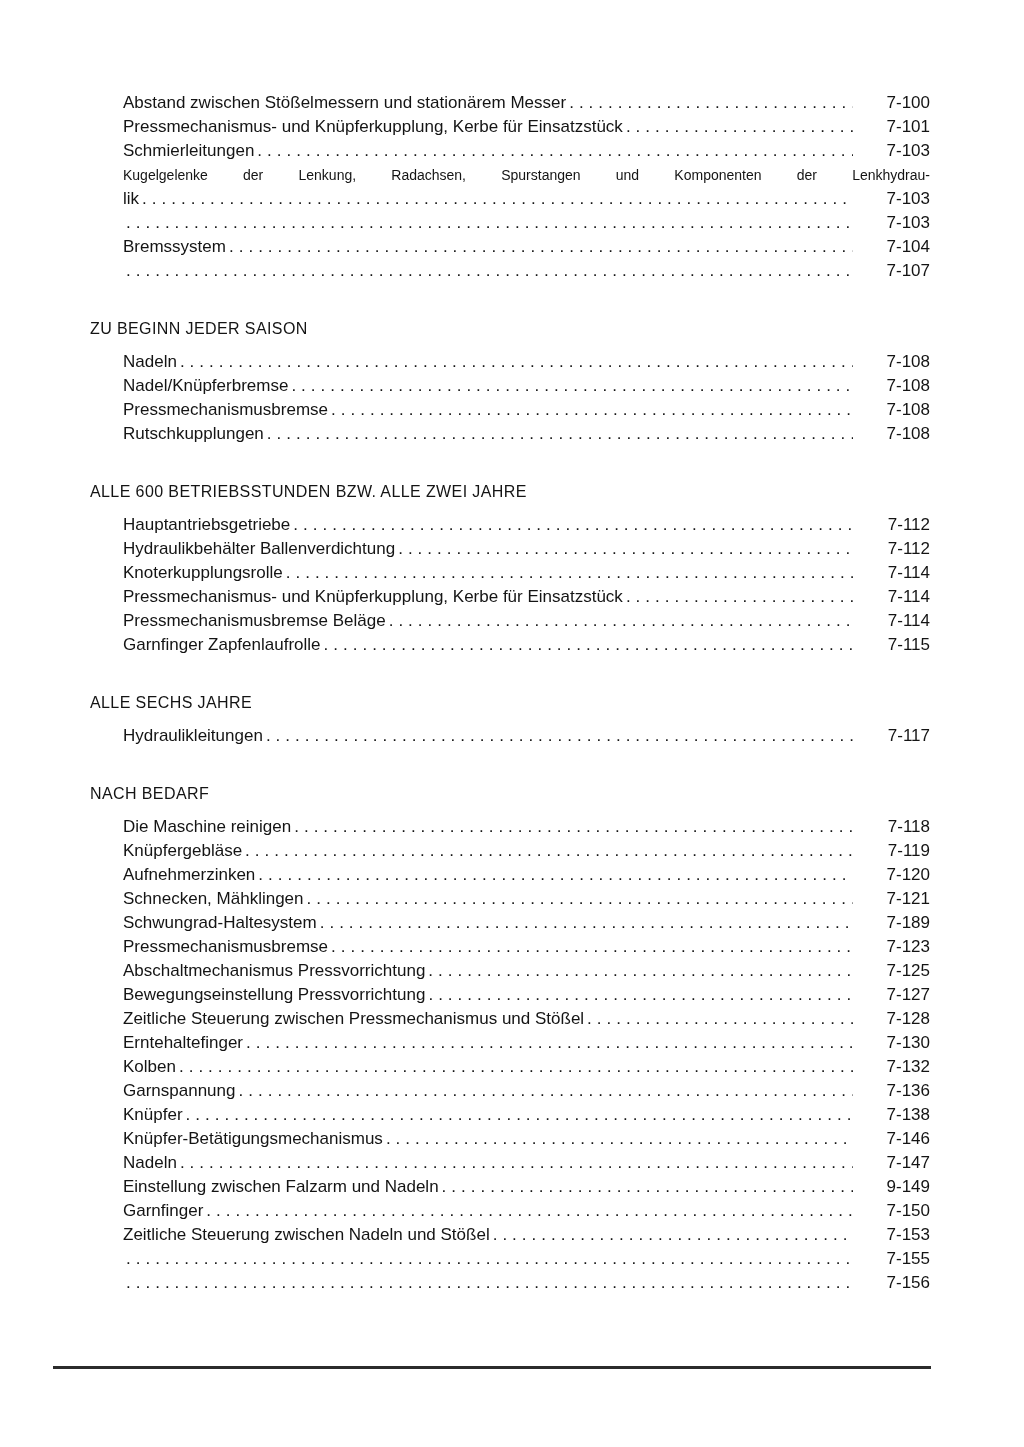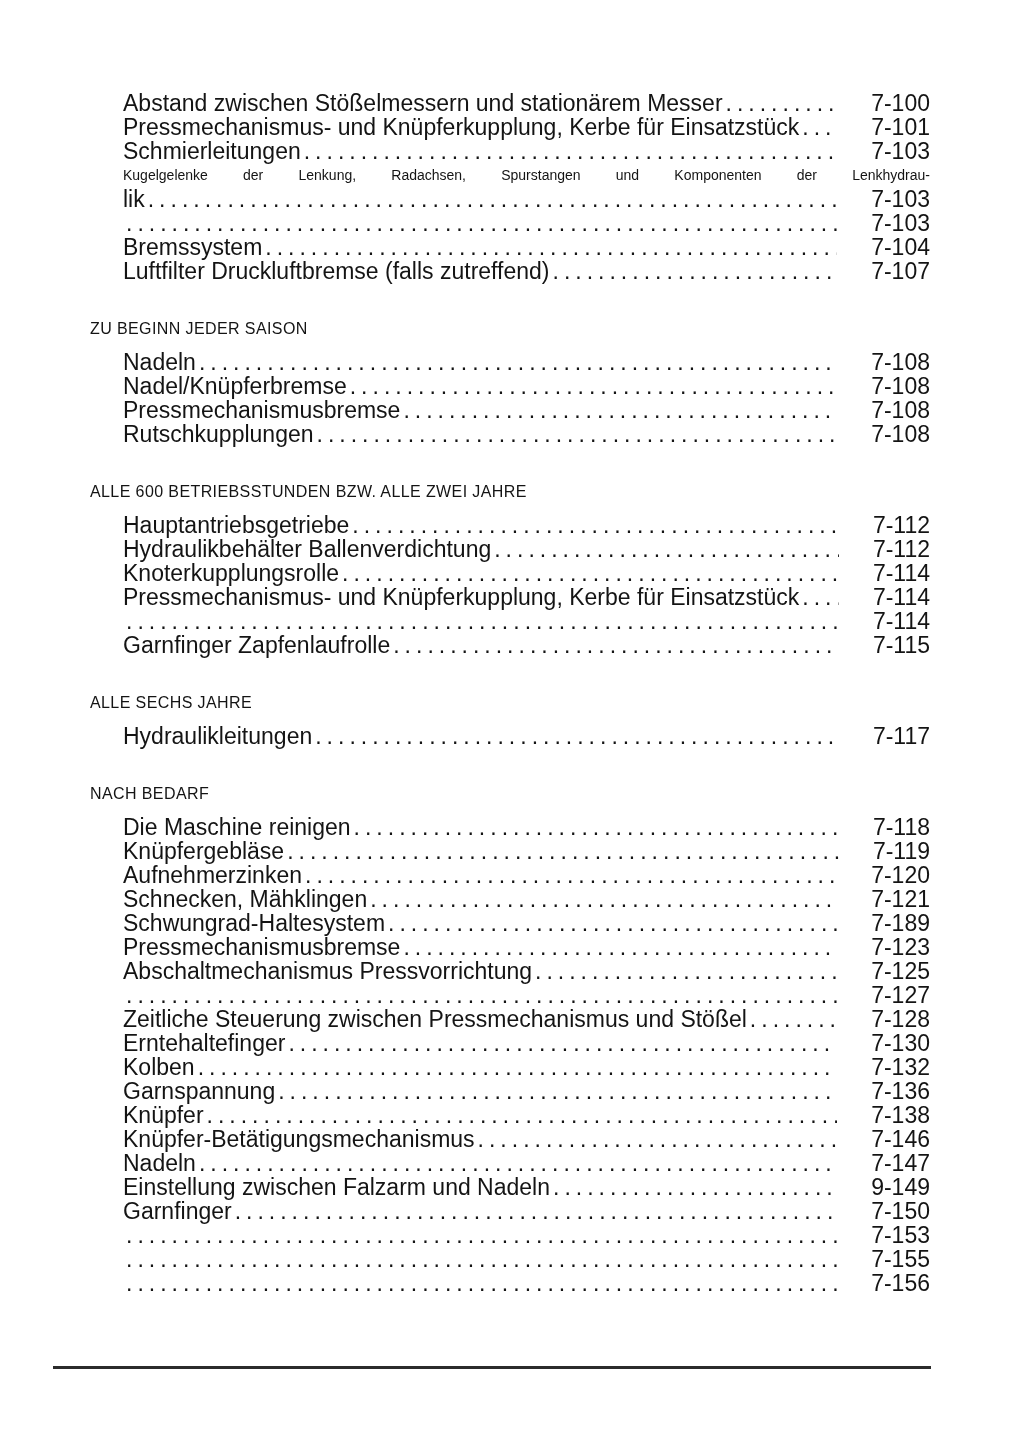--- a/index.html
+++ b/index.html
@@ -30,21 +30,21 @@
     font-weight: 400;
     letter-spacing: 0.4px;
     margin: 32px 0 7px 0;
     white-space: nowrap;
   }
   .toc-section:first-child .heading { margin-top: 0; }
   .entries { margin-left: 33px; }
   .entry {
     display: flex;
     align-items: baseline;
-    font-size: 23px;
+    font-size: 17px;
     line-height: 24px;
     text-align: right;
   }
   .entry .label { white-space: nowrap; }
   .entry .dots {
     flex: 1 1 auto;
     overflow: hidden;
     white-space: nowrap;
     letter-spacing: 5px;
     padding-left: 3px;
@@ -97,21 +97,20 @@
         <div class="entry">
           <span class="dots" aria-hidden="true">................................................................................................................................................................</span>
           <span class="pagenum">7-103</span>
         </div>
         <div class="entry">
           <span class="label">Bremssystem</span>
           <span class="dots" aria-hidden="true">................................................................................................................................................................</span>
           <span class="pagenum">7-104</span>
         </div>
         <div class="entry">
-          <span class="label">Luftfilter Druckluftbremse (falls zutreffend)</span>
           <span class="dots" aria-hidden="true">................................................................................................................................................................</span>
           <span class="pagenum">7-107</span>
         </div>
       </div>
     </section>
     <section class="toc-section">
       <h2 class="heading">ZU BEGINN JEDER SAISON</h2>
       <div class="entries">
         <div class="entry">
           <span class="label">Nadeln</span>
@@ -152,20 +151,21 @@
           <span class="label">Knoterkupplungsrolle</span>
           <span class="dots" aria-hidden="true">................................................................................................................................................................</span>
           <span class="pagenum">7-114</span>
         </div>
         <div class="entry">
           <span class="label">Pressmechanismus- und Knüpferkupplung, Kerbe für Einsatzstück</span>
           <span class="dots" aria-hidden="true">................................................................................................................................................................</span>
           <span class="pagenum">7-114</span>
         </div>
         <div class="entry">
+          <span class="label">Pressmechanismusbremse Beläge</span>
           <span class="dots" aria-hidden="true">................................................................................................................................................................</span>
           <span class="pagenum">7-114</span>
         </div>
         <div class="entry">
           <span class="label">Garnfinger Zapfenlaufrolle</span>
           <span class="dots" aria-hidden="true">................................................................................................................................................................</span>
           <span class="pagenum">7-115</span>
         </div>
       </div>
     </section>
@@ -211,20 +211,21 @@
           <span class="label">Pressmechanismusbremse</span>
           <span class="dots" aria-hidden="true">................................................................................................................................................................</span>
           <span class="pagenum">7-123</span>
         </div>
         <div class="entry">
           <span class="label">Abschaltmechanismus Pressvorrichtung</span>
           <span class="dots" aria-hidden="true">................................................................................................................................................................</span>
           <span class="pagenum">7-125</span>
         </div>
         <div class="entry">
+          <span class="label">Bewegungseinstellung Pressvorrichtung</span>
           <span class="dots" aria-hidden="true">................................................................................................................................................................</span>
           <span class="pagenum">7-127</span>
         </div>
         <div class="entry">
           <span class="label">Zeitliche Steuerung zwischen Pressmechanismus und Stößel</span>
           <span class="dots" aria-hidden="true">................................................................................................................................................................</span>
           <span class="pagenum">7-128</span>
         </div>
         <div class="entry">
           <span class="label">Erntehaltefinger</span>
@@ -260,20 +261,21 @@
           <span class="label">Einstellung zwischen Falzarm und Nadeln</span>
           <span class="dots" aria-hidden="true">................................................................................................................................................................</span>
           <span class="pagenum">9-149</span>
         </div>
         <div class="entry">
           <span class="label">Garnfinger</span>
           <span class="dots" aria-hidden="true">................................................................................................................................................................</span>
           <span class="pagenum">7-150</span>
         </div>
         <div class="entry">
+          <span class="label">Zeitliche Steuerung zwischen Nadeln und Stößel</span>
           <span class="dots" aria-hidden="true">................................................................................................................................................................</span>
           <span class="pagenum">7-153</span>
         </div>
         <div class="entry">
           <span class="dots" aria-hidden="true">................................................................................................................................................................</span>
           <span class="pagenum">7-155</span>
         </div>
         <div class="entry">
           <span class="dots" aria-hidden="true">................................................................................................................................................................</span>
           <span class="pagenum">7-156</span>

